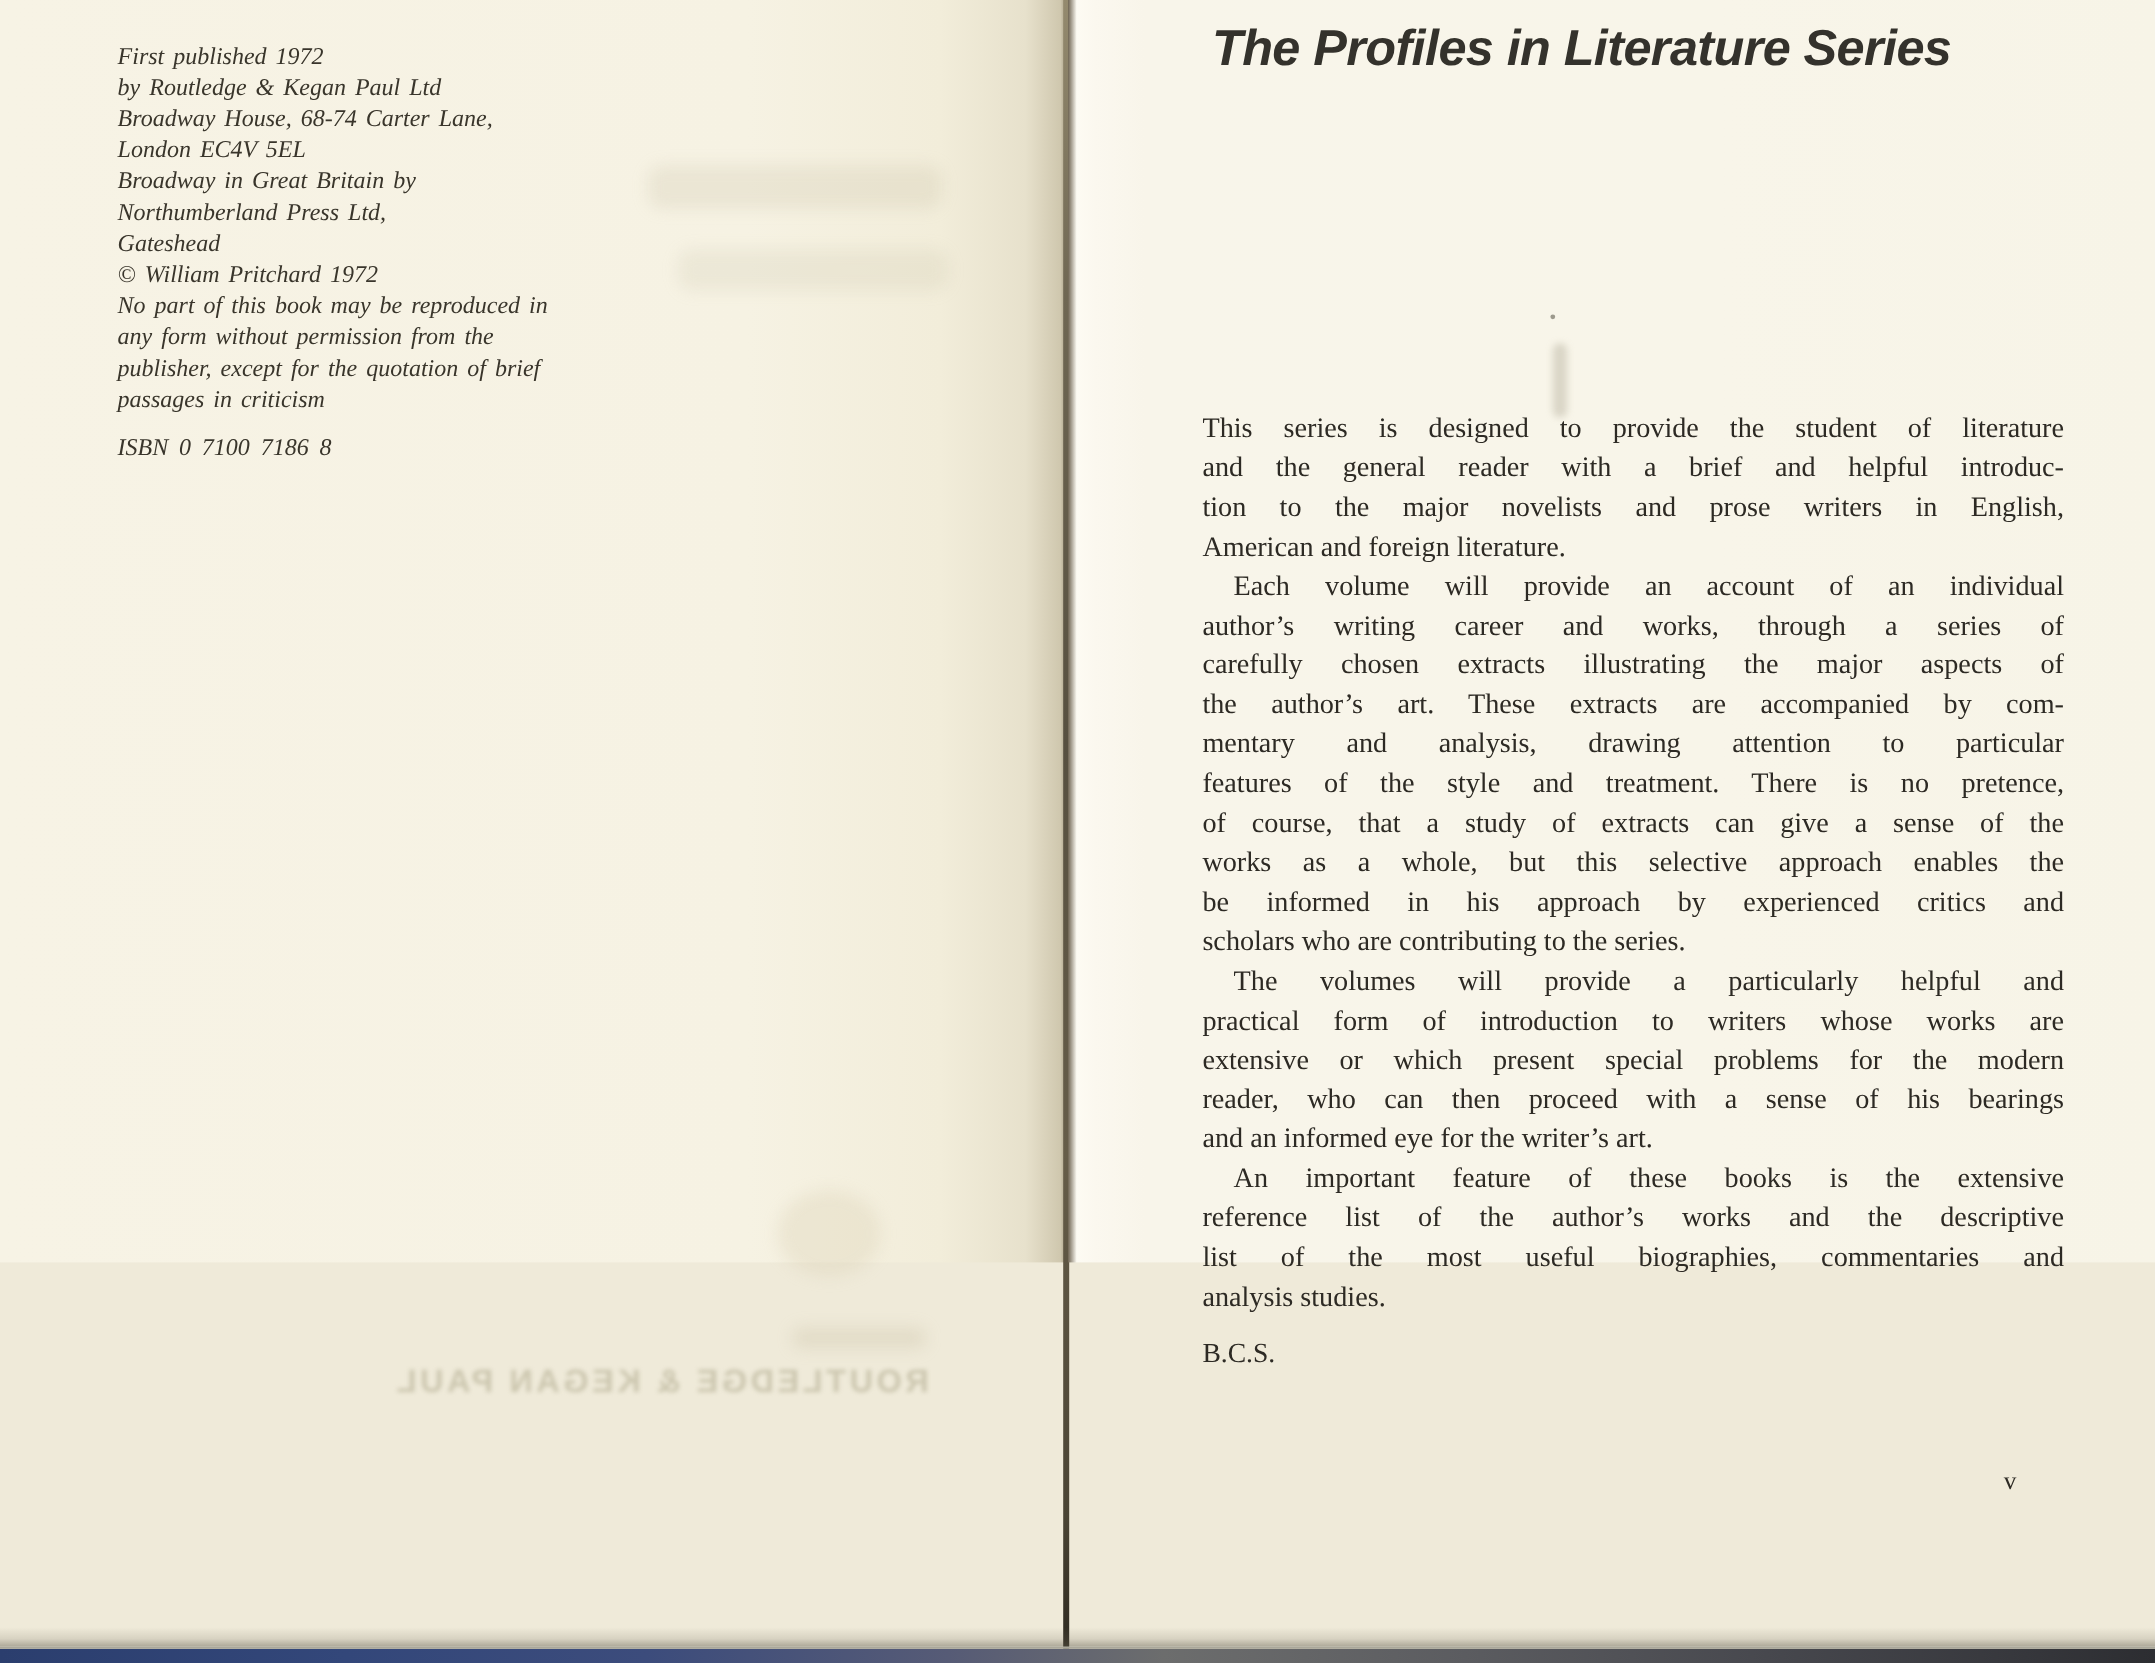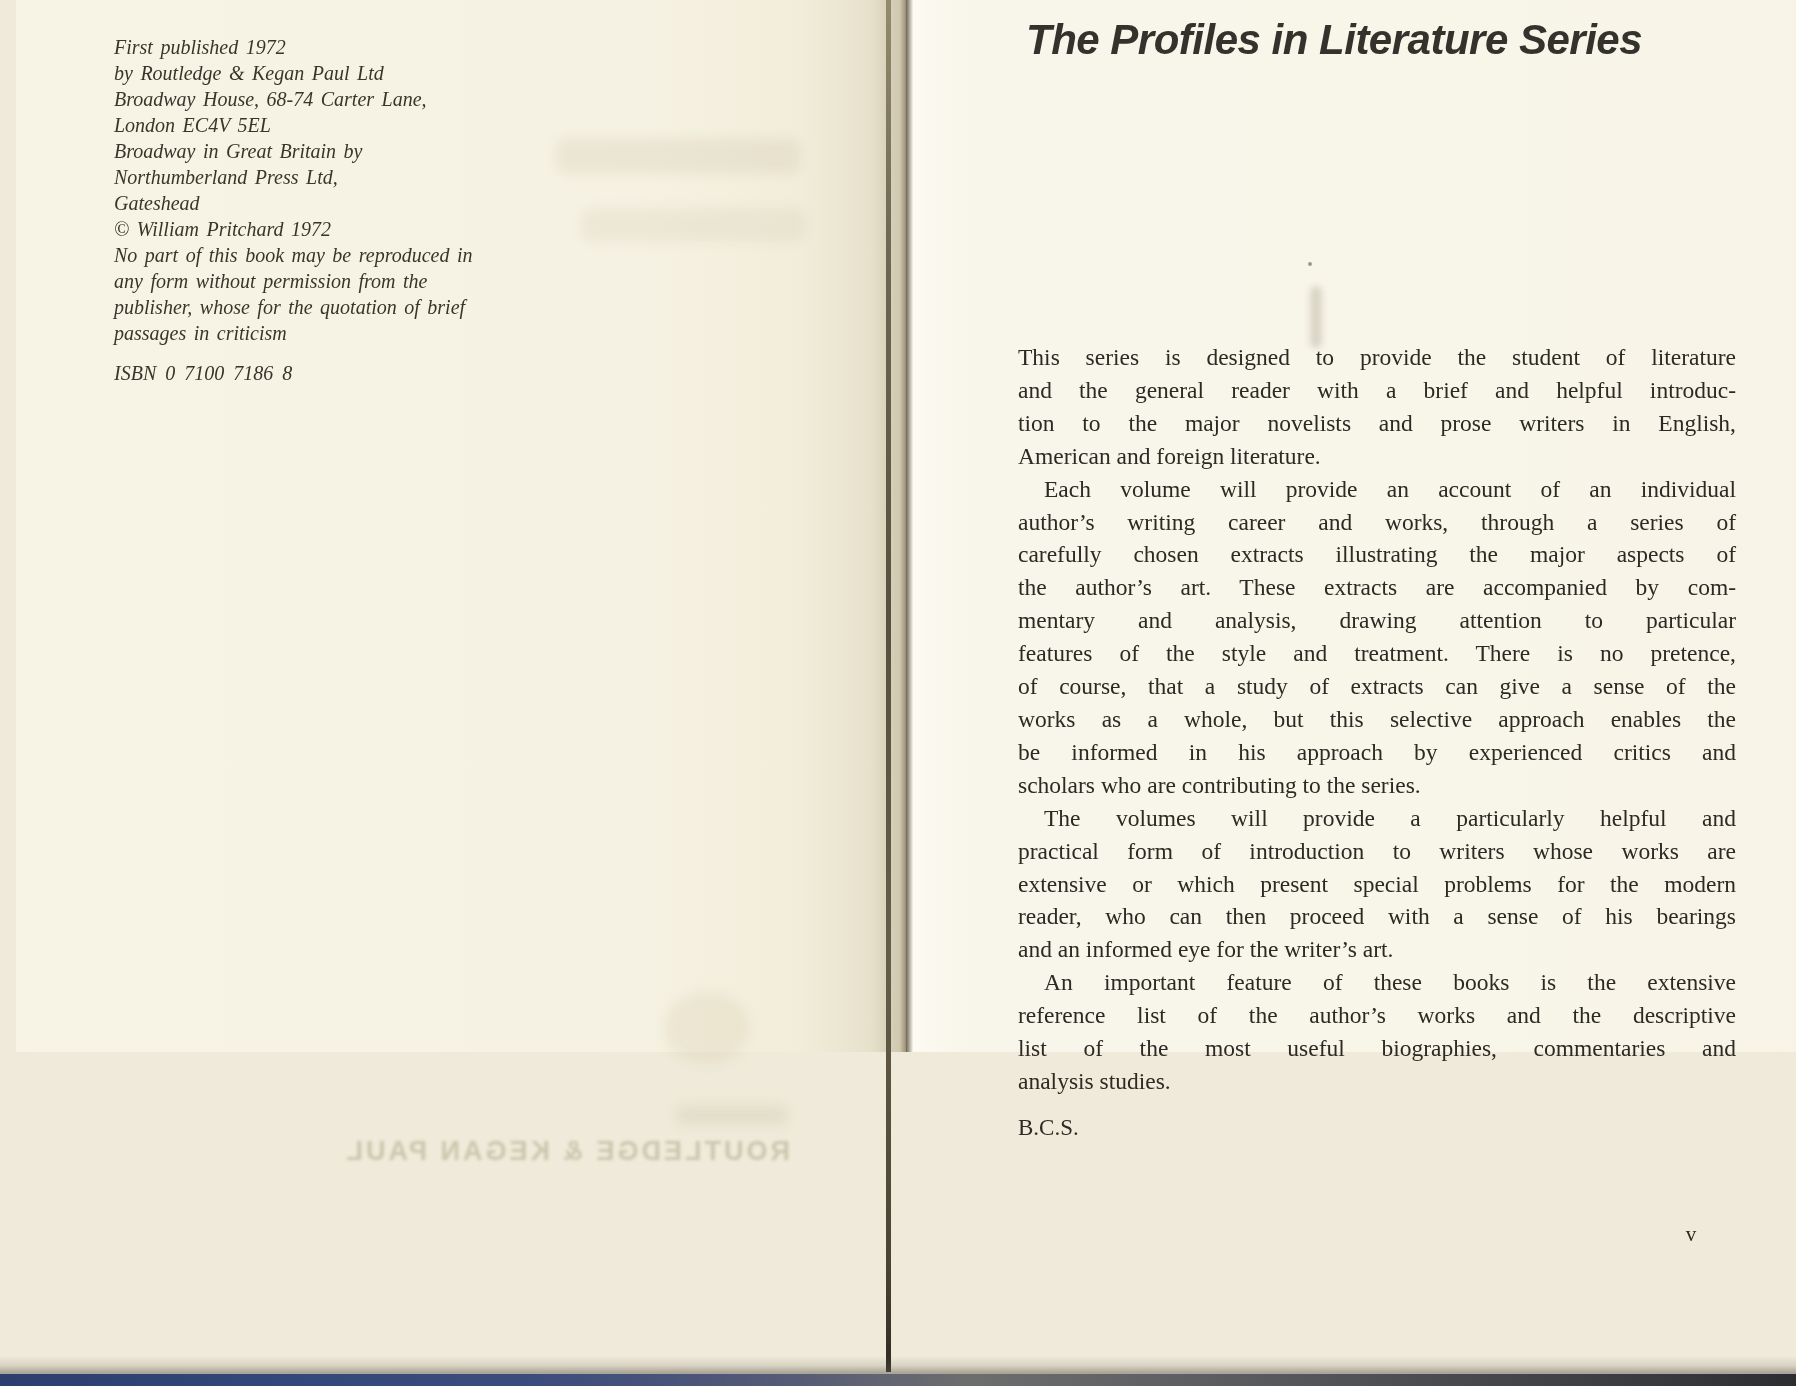--- a/index.html
+++ b/index.html
@@ -5,21 +5,21 @@
   html,body { margin:0; padding:0; }
   body {
     width:1796px; height:1386px;
     position:relative; overflow:hidden;
     background:#efead9;
     font-family:"Liberation Serif", serif;
   }
   .spread { position:absolute; inset:0; }
 
   
-  .page { position:absolute; top:0; height:1052px;margin-left:16px; }
+  .page { position:absolute; top:0; height:1052px; }
   .page-left {
     left:0; width:890px;
     background:linear-gradient(90deg,
       #f7f3e5 0%, #f6f2e3 70%, #f2edda 88%,
       #e7e1cc 96%, #cfc7ae 99.3%, #9a9078 100%);
   }
   .page-right {
     left:890px; width:906px;
     background:linear-gradient(90deg,
       #6e6452 0%, #fdfbf3 0.8%, #fbf8ef 2.5%,
@@ -122,21 +122,21 @@
         <div class="line">First published 1972</div>
         <div class="line">by Routledge &amp; Kegan Paul Ltd</div>
         <div class="line">Broadway House, 68-74 Carter Lane,</div>
         <div class="line">London EC4V 5EL</div>
         <div class="line">Broadway in Great Britain by</div>
         <div class="line">Northumberland Press Ltd,</div>
         <div class="line">Gateshead</div>
         <div class="line">© William Pritchard 1972</div>
         <div class="line">No part of this book may be reproduced in</div>
         <div class="line">any form without permission from the</div>
-        <div class="line">publisher, whose for the quotation of brief</div>
+        <div class="line">publisher, except for the quotation of brief</div>
         <div class="line last">passages in criticism</div>
       </div>
     <div class="isbn">ISBN 0 7100 7186 8</div>
 
     <div class="ghost-blob a"></div>
     <div class="ghost-blob b"></div>
     <div class="ghost-blob c"></div>
     <div class="ghost-blob d"></div>
     <div class="ghost-publisher">ROUTLEDGE &amp; KEGAN PAUL</div>
   </div>

